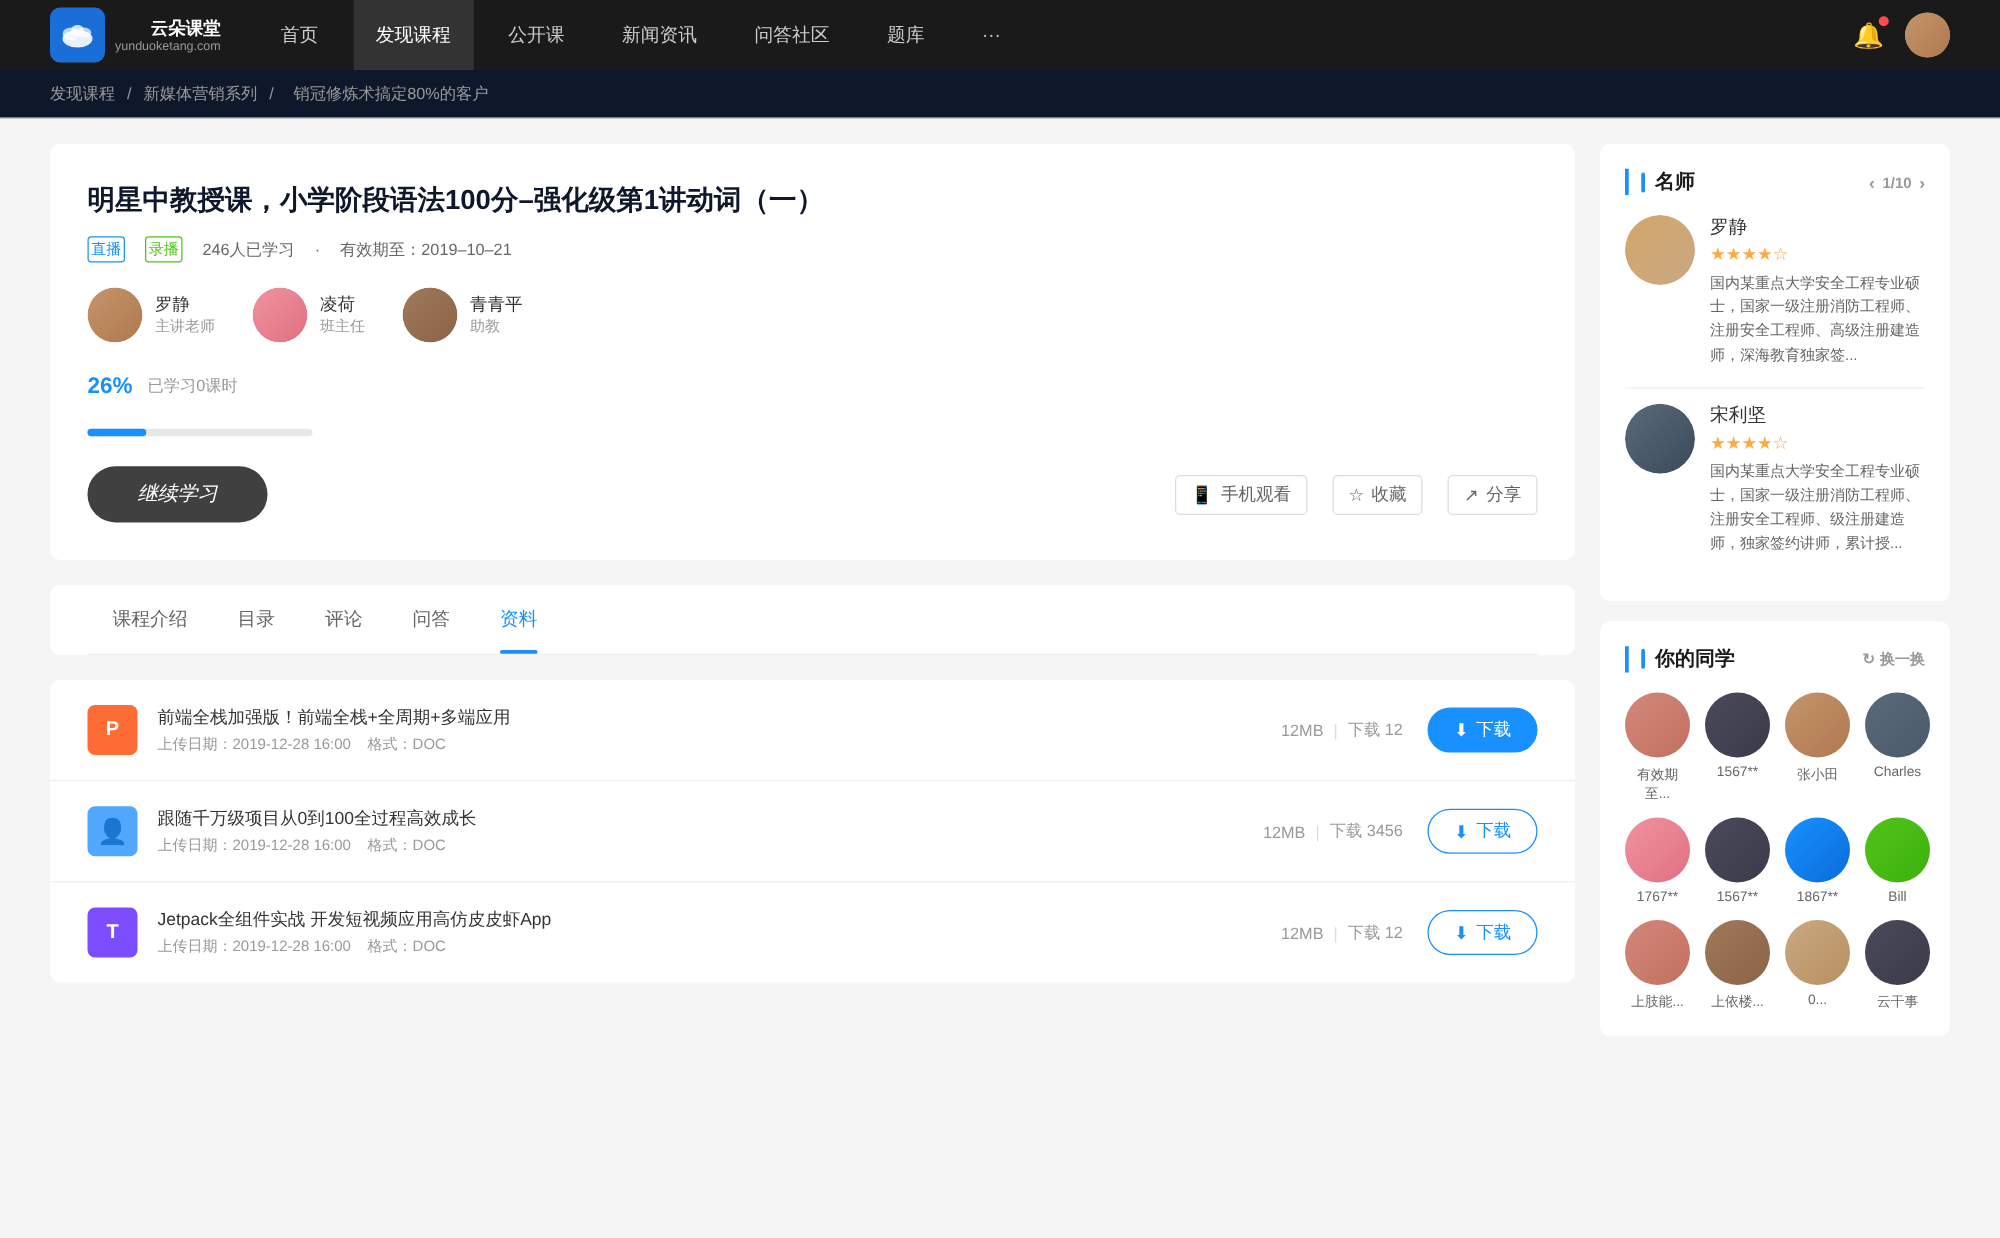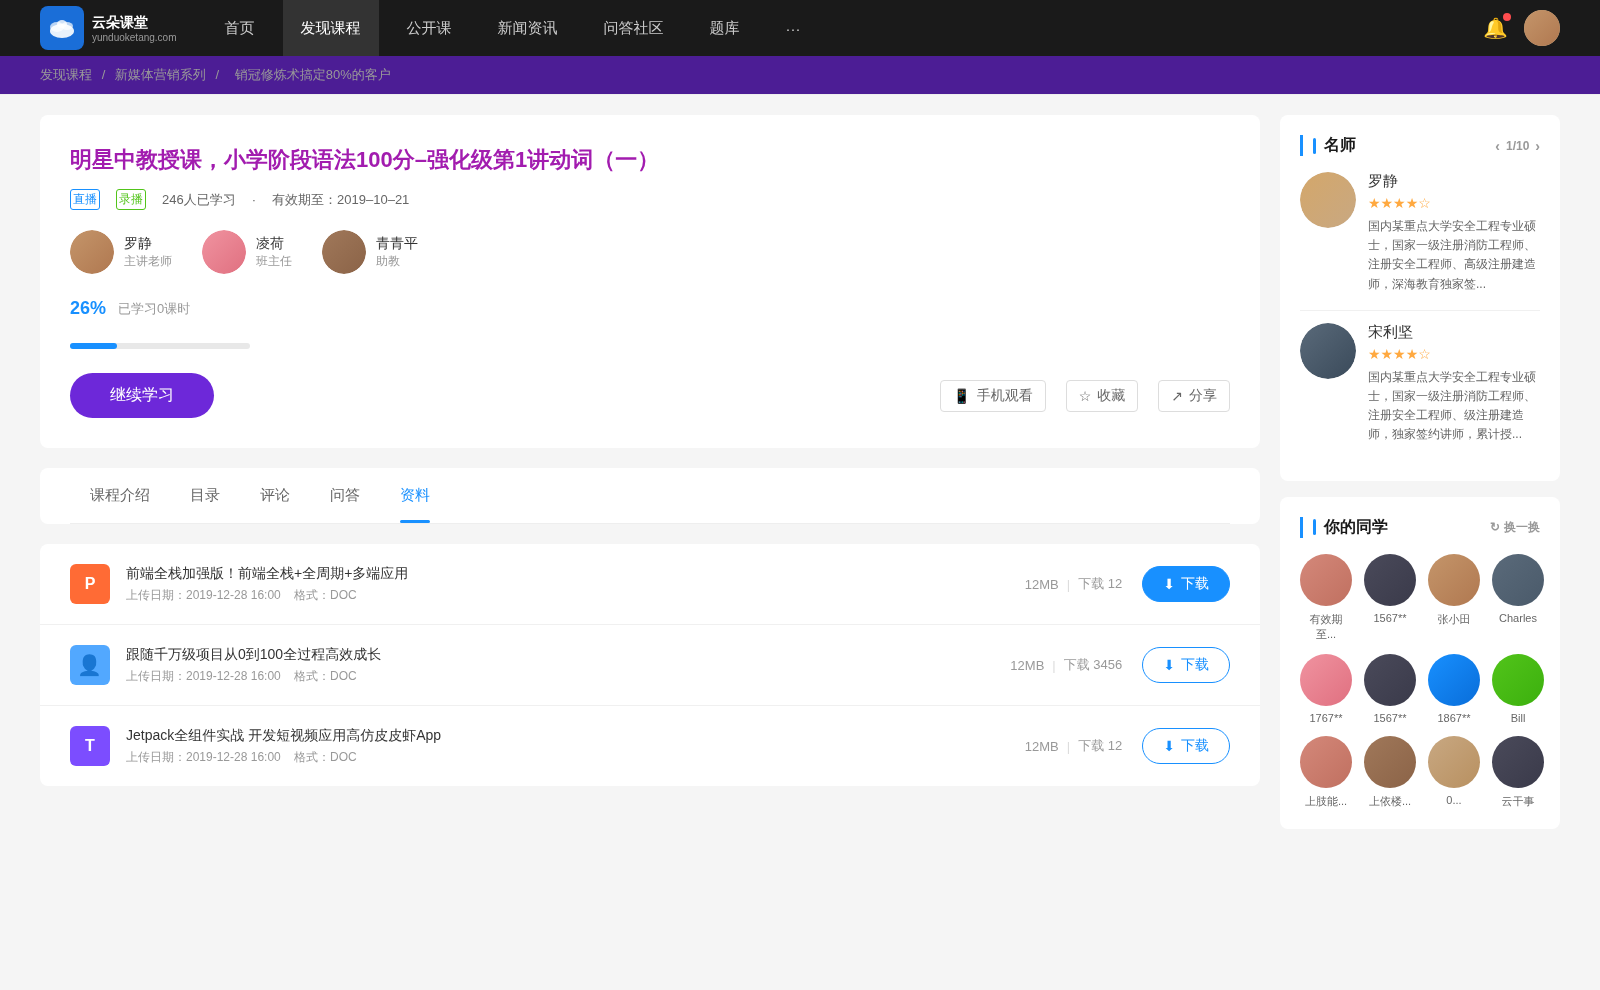--- a/index.html
+++ b/index.html
@@ -1,65 +1,65 @@
 <!DOCTYPE html>
 <html><head>
   <meta charset="utf-8">
   <style>
     * { box-sizing: border-box; margin: 0; padding: 0; }
     body { font-family: -apple-system, BlinkMacSystemFont, 'PingFang SC', 'Microsoft YaHei', sans-serif; background: #f5f5f5; font-size: 14px; color: #333; }
 
     
     .header { background: #1a1a1a; height: 56px; display: flex; align-items: center; padding: 0 40px; gap: 0; }
-    .logo { display: flex; align-items: center; gap: 8px; margin-right: 30px; }
+    .logo { display: flex; align-items: center; gap: 8px; margin-right: 30px; text-align: right; }
     .logo-icon { width: 44px; height: 44px; background: #1a6ed8; border-radius: 8px; display: flex; align-items: center; justify-content: center; color: white; font-size: 10px; font-weight: bold; }
     .logo-text { color: white; font-size: 13px; }
     .nav { display: flex; align-items: center; gap: 10px; flex: 1; }
     .nav-item { color: #ccc; padding: 0 18px; height: 56px; display: flex; align-items: center; cursor: pointer; font-size: 15px; }
     .nav-item.active { background: #333; color: white; }
     .nav-more { color: #ccc; padding: 0 18px; height: 56px; display: flex; align-items: center; cursor: pointer; font-size: 15px; }
     .header-right { display: flex; align-items: center; gap: 16px; margin-left: auto; }
     .bell-icon { color: #ccc; font-size: 20px; position: relative; cursor: pointer; }
     .bell-dot { position: absolute; top: -3px; right: -3px; width: 8px; height: 8px; background: #ff4d4f; border-radius: 50%; }
     .avatar { width: 36px; height: 36px; border-radius: 50%; background: #c8a882; overflow: hidden; cursor: pointer; display: flex; align-items: center; justify-content: center; }
     .avatar-img { width: 100%; height: 100%; background: linear-gradient(135deg, #d4a76a, #c8a882); border-radius: 50%; }
 
     
-    .breadcrumb { background: #4c1d95; padding: 10px 40px; font-size: 13px; color: #999; border-bottom: 1px solid #eee; }
+    .breadcrumb { background: #0f172a; padding: 10px 40px; font-size: 13px; color: #999; border-bottom: 1px solid #eee; }
     .breadcrumb a { color: #999; text-decoration: none; }
     .breadcrumb span { margin: 0 6px; }
 
     
     .main { display: flex; padding: 20px 40px; gap: 20px; max-width: 1600px; margin: 0 auto; }
 
     
     .content-left { flex: 1; }
 
     
     .course-card { background: white; border-radius: 8px; padding: 30px; margin-bottom: 20px; }
-    .course-title { font-size: 22px; font-weight: bold; color: #a21caf; margin-bottom: 14px; }
+    .course-title { font-size: 22px; font-weight: bold; color: #0f172a; margin-bottom: 14px; }
     .course-meta { display: flex; align-items: center; gap: 16px; margin-bottom: 20px; font-size: 13px; color: #666; }
     .badge { border: 1px solid; border-radius: 3px; padding: 1px 2px; font-size: 12px; }
     .badge-live { border-color: #1890ff; color: #1890ff; }
     .badge-record { border-color: #52c41a; color: #52c41a; }
     .teachers { display: flex; align-items: center; gap: 30px; margin-bottom: 24px; }
     .teacher { display: flex; align-items: center; gap: 10px; }
     .teacher-avatar { width: 44px; height: 44px; border-radius: 50%; overflow: hidden; }
     .teacher-avatar-img { width: 100%; height: 100%; background: #ddd; border-radius: 50%; }
     .teacher-info { }
     .teacher-name { font-size: 14px; font-weight: 500; color: #333; }
     .teacher-role { font-size: 12px; color: #999; }
     .progress-section { margin-bottom: 24px; }
     .progress-header { display: flex; align-items: center; gap: 12px; margin-bottom: 24px; }
     .progress-pct { color: #1890ff; font-size: 18px; font-weight: bold; }
     .progress-label { color: #999; font-size: 13px; }
     .progress-bar-bg { height: 6px; background: #e8e8e8; border-radius: 3px; width: 180px; }
     .progress-bar-fill { height: 100%; background: #1890ff; border-radius: 3px; }
     .course-actions { display: flex; align-items: center; justify-content: space-between; }
-    .btn-continue { background: #6d28d9; color: white; border: none; border-radius: 24px; padding: 12px 40px; font-size: 16px; cursor: pointer; font-weight: 500; }
+    .btn-continue { background: #404040; color: white; border: none; border-radius: 24px; padding: 12px 40px; font-size: 16px; cursor: pointer; font-weight: 500; font-style: italic; }
     .action-buttons { display: flex; align-items: center; gap: 20px; }
     .action-btn { display: flex; align-items: center; gap: 6px; color: #666; cursor: pointer; font-size: 14px; border: 1px solid #ddd; border-radius: 4px; padding: 6px 12px; }
 
     
     .tabs-card { background: white; border-radius: 8px; padding: 0 30px; margin-bottom: 20px; }
     .tabs { display: flex; gap: 0; border-bottom: 1px solid #eee; }
     .tab { padding: 18px 20px; font-size: 15px; color: #666; cursor: pointer; position: relative; }
     .tab.active { color: #1890ff; }
     .tab.active::after { content: ''; position: absolute; bottom: 0; left: 50%; transform: translateX(-50%); width: 30px; height: 3px; background: #1890ff; border-radius: 2px; }
 

